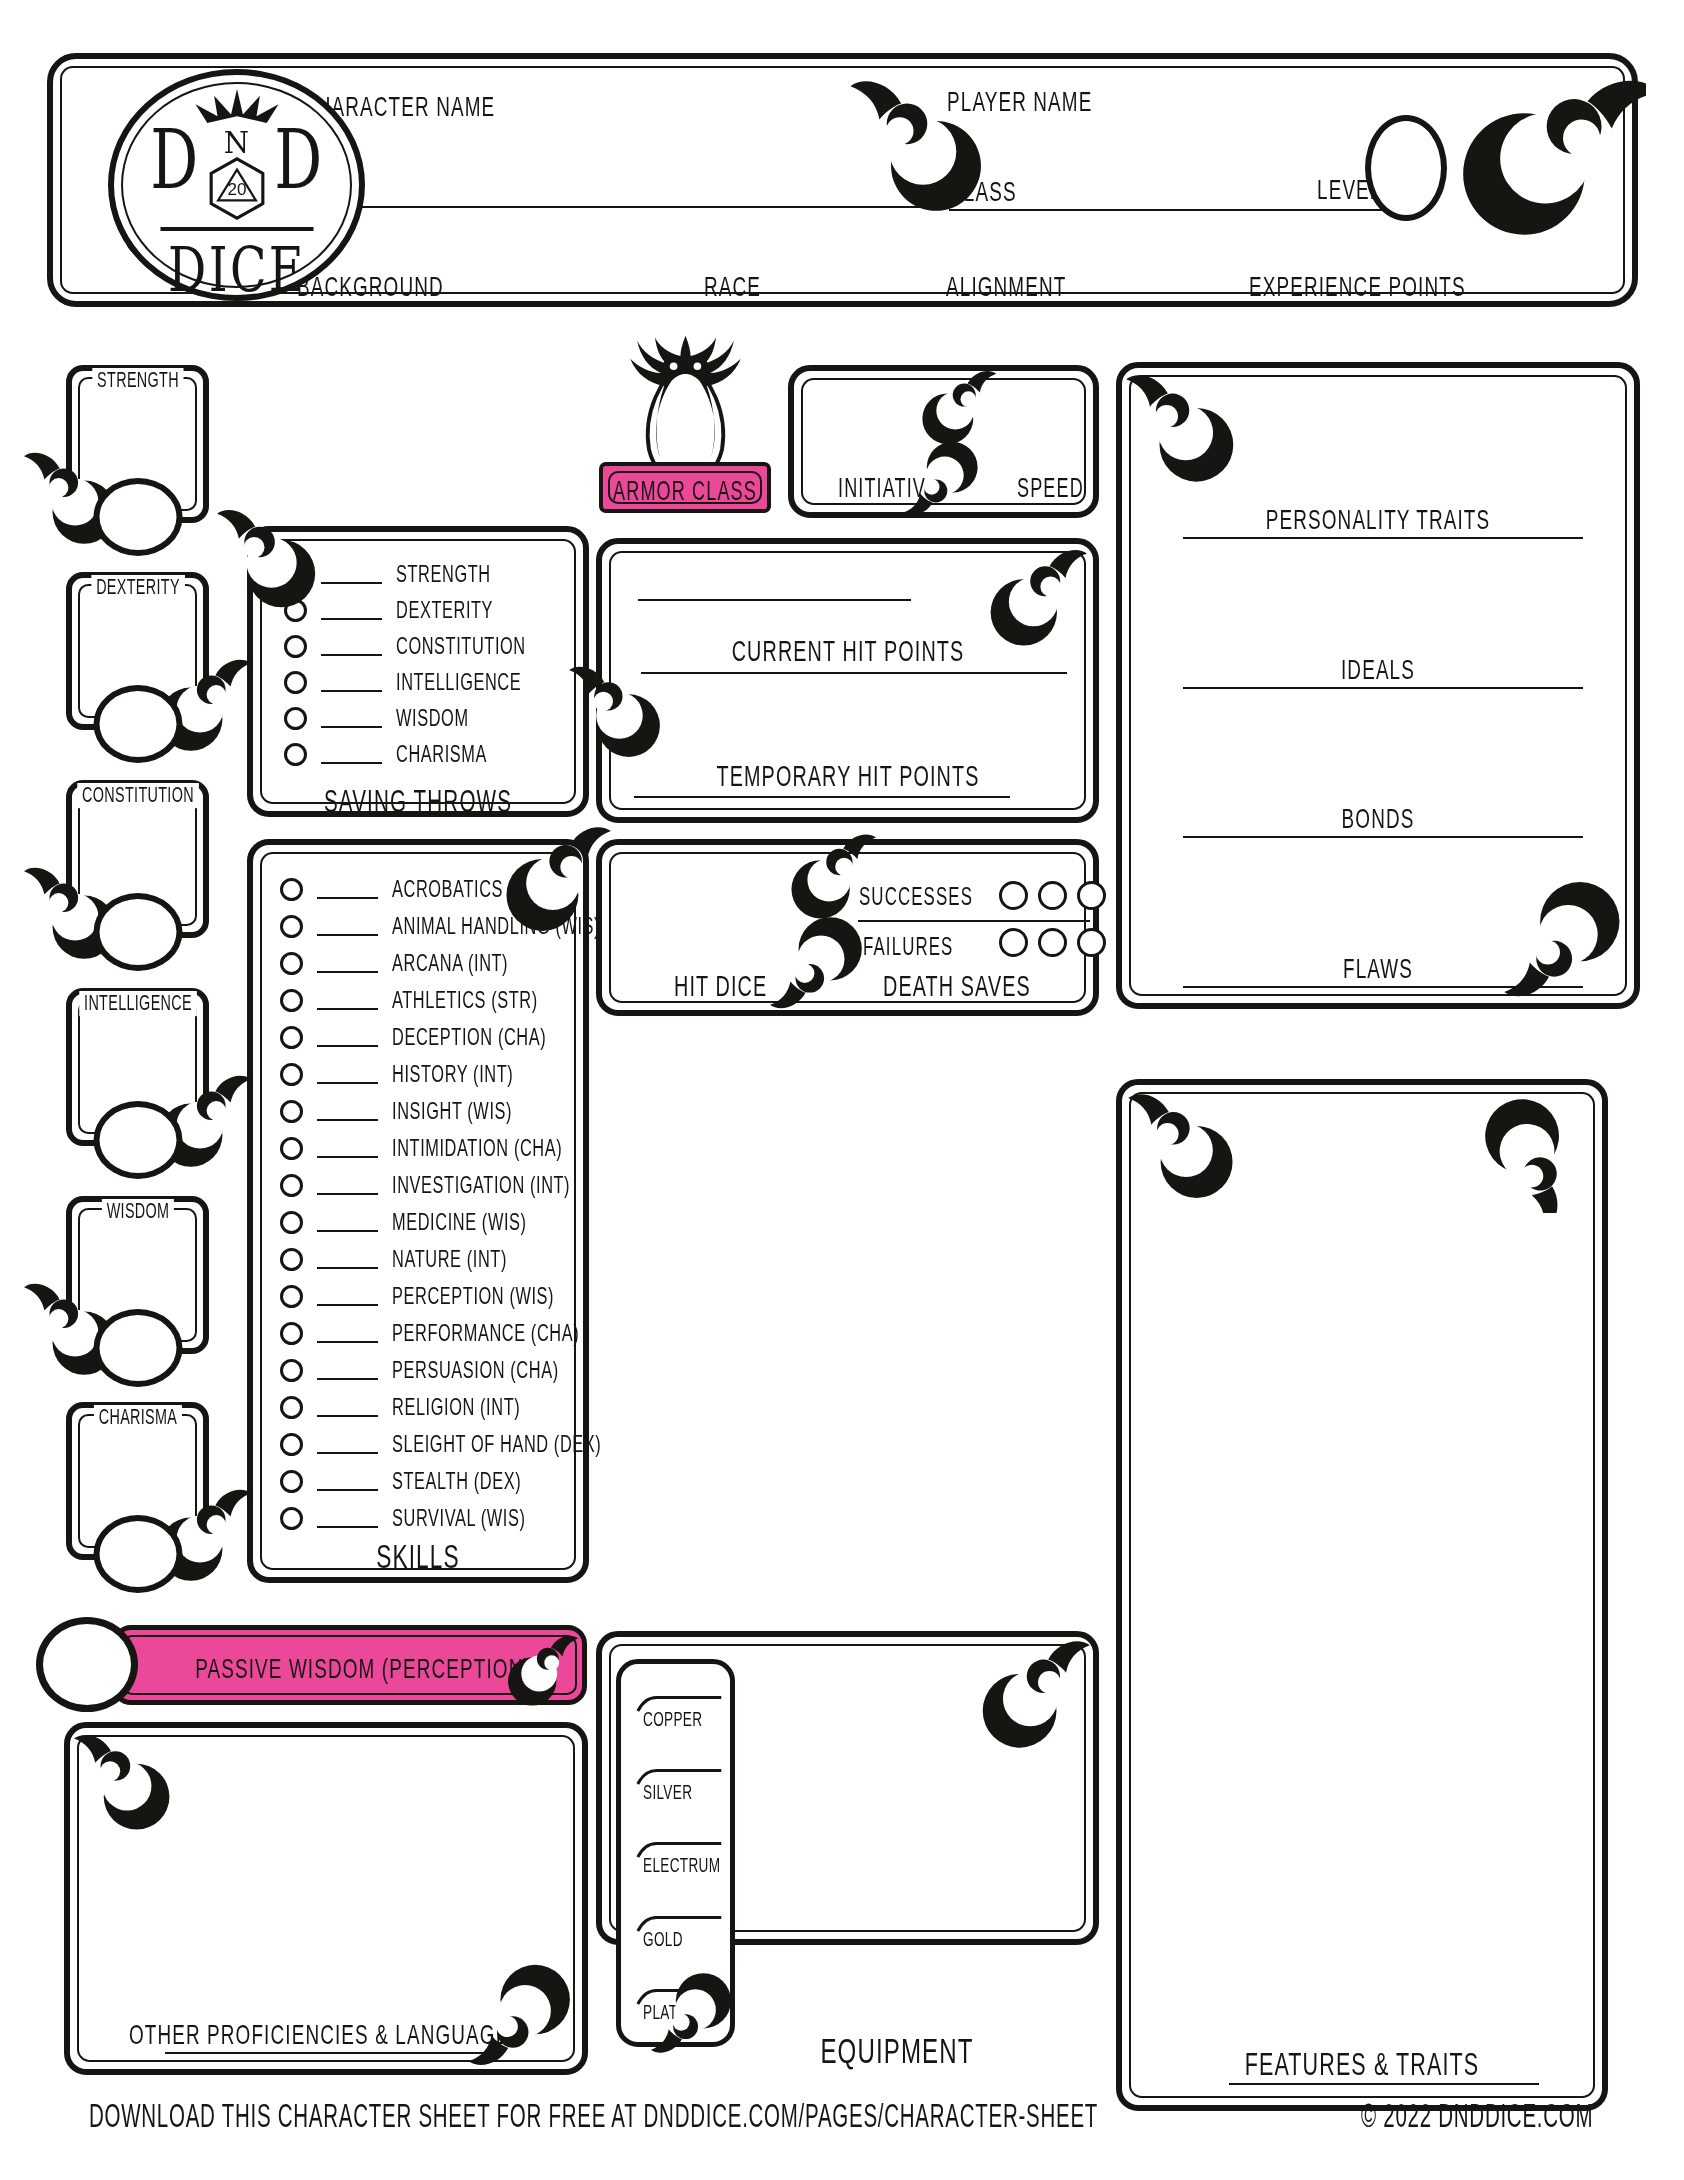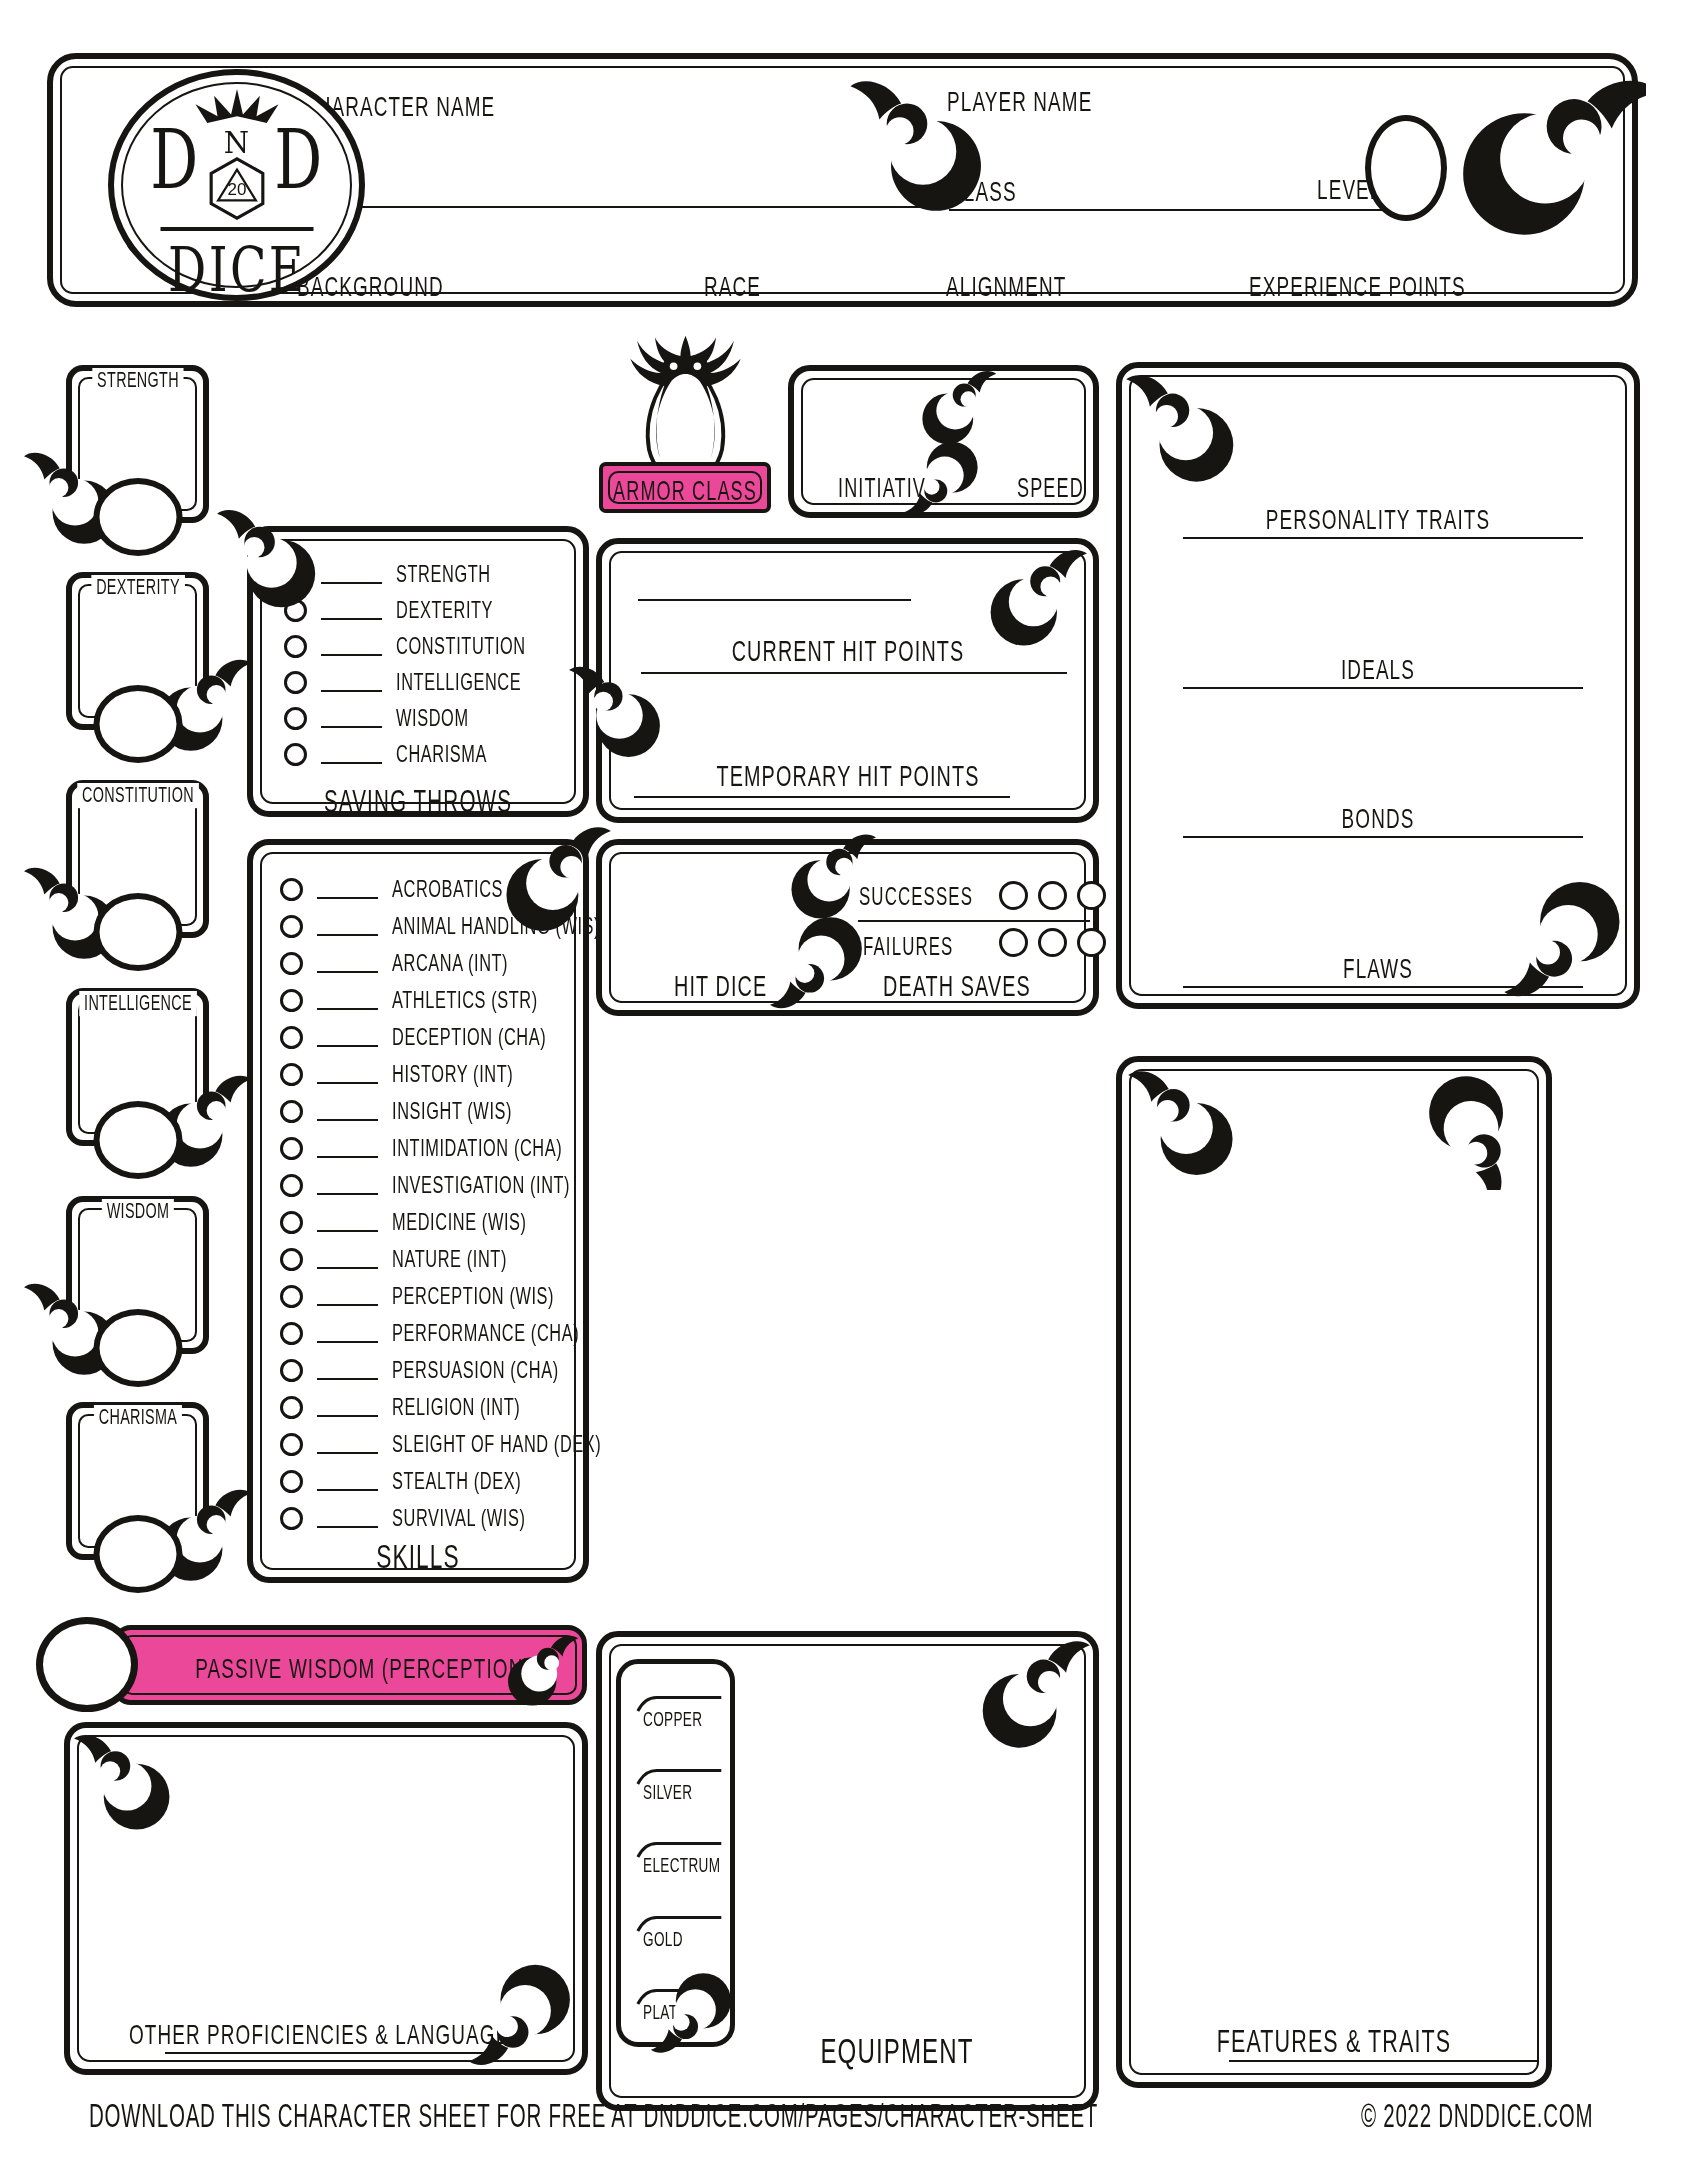--- a/index.html
+++ b/index.html
@@ -349,21 +349,21 @@
     <div class="dot" style="left:475px;top:36px;width:29px;height:29px"></div>
     <div class="wline" style="left:256px;top:75px;width:232px;border-bottom-width:2.1px"></div>
     <span class="lbl" style="left:261px;top:87px;font-size:19.6px">FAILURES</span>
     <div class="dot" style="left:397px;top:83px;width:29px;height:29px"></div>
     <div class="dot" style="left:436px;top:83px;width:29px;height:29px"></div>
     <div class="dot" style="left:475px;top:83px;width:29px;height:29px"></div>
     <span class="lbl" style="left:281px;top:124px;font-size:23px">DEATH SAVES</span>
   </div>
 
 
-  <div class="panel" style="left:596px;top:1631px;width:503px;height:480px">
+  <div class="panel" style="left:596px;top:1631px;width:503px;height:314px">
     <svg class="orn" style="right:1.7px;top:0px" width="119" height="119" viewBox="0 0 100 100">
         <use href="#swirl"></use>
       </svg>
     <div class="curcol">
       <svg class="orn" style="left:29px;top:303px" width="89" height="89" viewBox="0 0 100 100">
           <use href="#swirl" transform="rotate(180 50 50)"></use>
         </svg>
       <div class="cur" style="top:29px">
         <svg width="92" height="19" viewBox="0 0 108 22">
             <path d="M106 5 L30 5 Q16 5 8 21" fill="none" stroke="#171512" stroke-width="3.5"></path>
@@ -435,21 +435,21 @@
     <div>
       <span class="lbl C" style="top:434px;font-size:22px">BONDS</span>
       <div class="wline" style="left:61px;top:468px;width:400px"></div>
     </div>
     <div>
       <span class="lbl C" style="top:584px;font-size:22px">FLAWS</span>
       <div class="wline" style="left:61px;top:618px;width:400px"></div>
     </div>
   </div>
 
-  <div class="panel" style="left:1116px;top:1056px;width:436px;height:1032px">
+  <div class="panel" style="left:1116px;top:1079px;width:492px;height:1032px">
     <svg class="orn" style="left:5.1px;top:5.1px" width="116" height="116" viewBox="0 0 100 100">
         <use href="#swirl" transform="scale(-1,1) translate(-100,0)"></use>
       </svg>
     <svg class="orn" style="right:13.6px;top:8.5px" width="119" height="119" viewBox="0 0 100 100">
         <use href="#swirl" transform="rotate(120 50 50)"></use>
       </svg>
     <span class="lbl C" style="top:961px;font-size:25px">FEATURES &amp; TRAITS</span>
     <div class="wline" style="left:107px;top:998px;width:310px"></div>
   </div>
 

